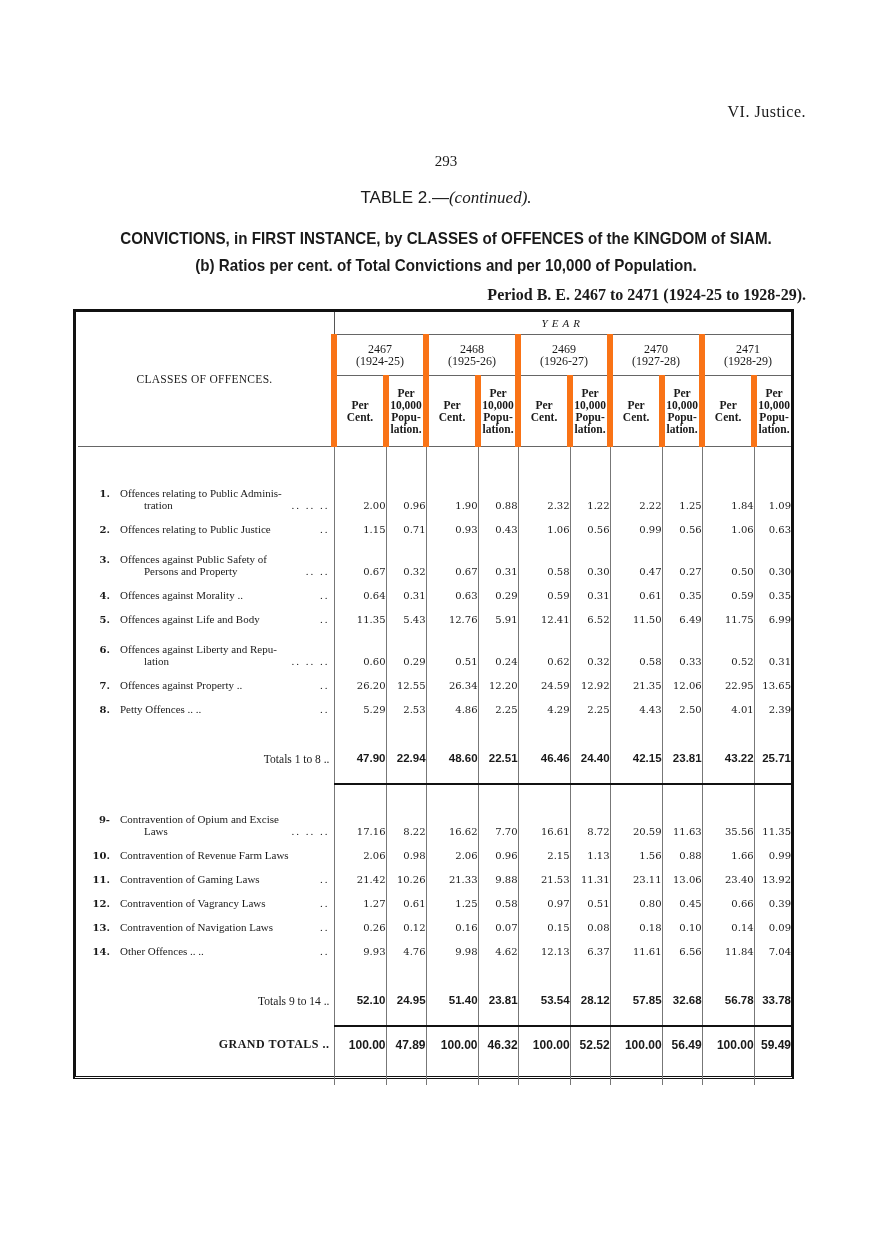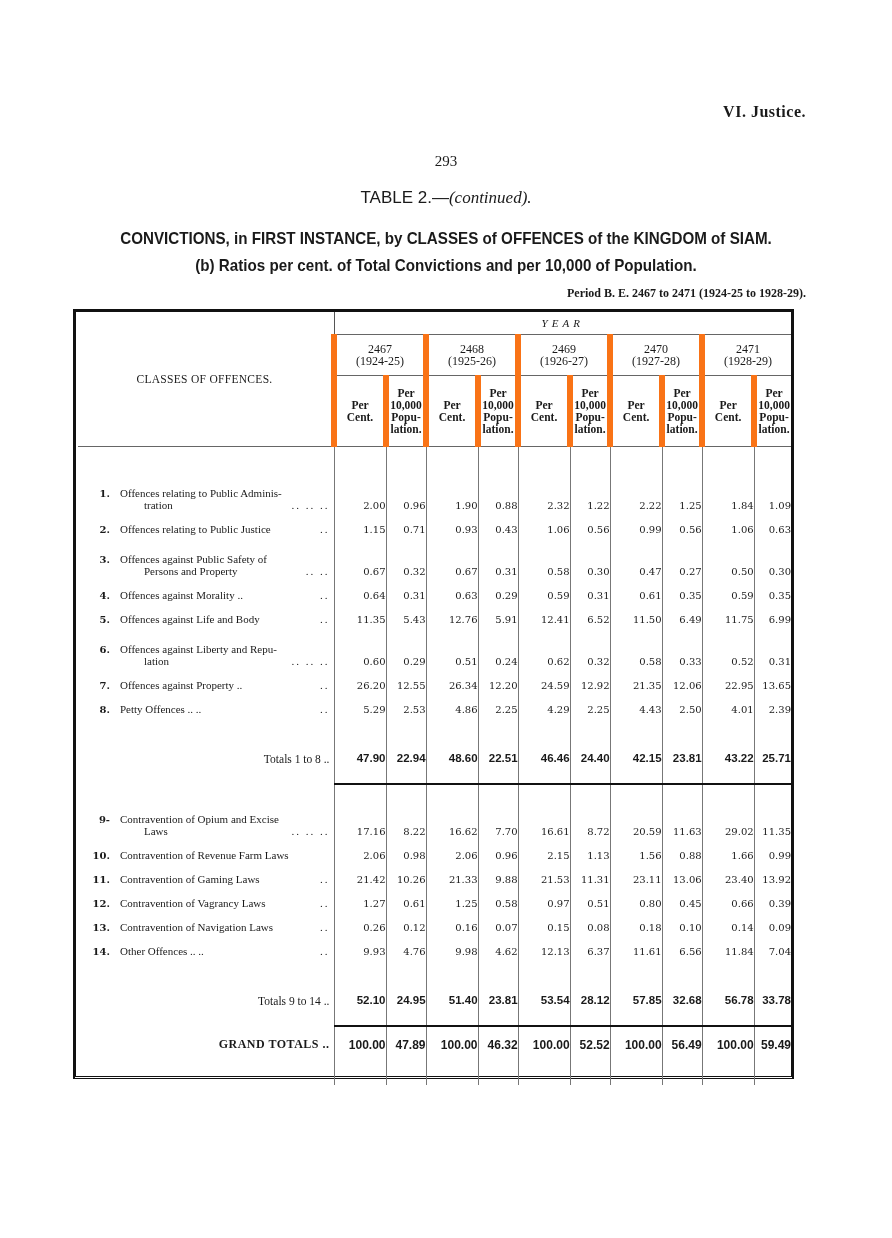--- a/index.html
+++ b/index.html
@@ -1,23 +1,23 @@
 <!DOCTYPE html>
 <html><head>
 <meta charset="utf-8">
 <style>
   html, body { margin:0; padding:0; background:#ffffff; }
   body { width:892px; height:1238px; position:relative; overflow:hidden; color:#1a1a1a; font-family:"Liberation Serif", serif; }
-  .section-tag { position:absolute; top:103px; right:86px; font-family:"Liberation Serif", serif; font-weight:bold; font-size:16px; letter-spacing:0.5px; }
+  .section-tag { position:absolute; top:103px; right:86px; font-family:"Liberation Serif", serif; font-weight:normal; font-size:16px; letter-spacing:0.5px; }
   .page-no { position:absolute; top:153px; left:0; width:892px; text-align:center; font-size:15px; }
   .table-no { position:absolute; top:188px; left:0; width:892px; text-align:center; font-family:"Liberation Sans", sans-serif; font-size:17px; }
   .table-no i { font-family:"Liberation Serif", serif; }
   .title1 { position:absolute; top:229px; left:0; width:892px; text-align:center; font-family:"Liberation Sans", sans-serif; font-weight:bold; font-size:16.5px; transform:scaleX(0.92); }
   .title2 { position:absolute; top:256px; left:0; width:892px; text-align:center; font-family:"Liberation Sans", sans-serif; font-weight:bold; font-size:16.5px; transform:scaleX(0.92); }
-  .period { position:absolute; top:286px; right:86px; font-family:"Liberation Serif", serif; font-weight:bold; font-size:12px; }
+  .period { position:absolute; top:286px; right:86px; font-family:"Liberation Serif", serif; font-weight:bold; font-size:16px; }
 
   .frame { position:absolute; left:73px; top:309px; width:721px; height:770px; border-top:3px solid #111; border-left:3px solid #111; border-right:3px solid #111; border-bottom:3px double #111; box-sizing:border-box; }
   table.data { position:absolute; left:78px; top:312px; width:713px; border-collapse:collapse; font-size:11px; }
   table.data td, table.data th { padding:0; }
   .hdr th { font-weight:bold; font-family:"Liberation Serif", serif; font-size:11px; line-height:12px; text-align:center; border-left:6px solid #f97316; }
   .hdr th.cls { border-left:none; font-size:11.5px; letter-spacing:0.3px; width:253px; vertical-align:middle; border-bottom:1px solid #666; }
   .yearrow th { height:22px; border-bottom:1px solid #666; font-weight:normal; letter-spacing:4px; }
   .periodrow th { height:40px; border-bottom:1px solid #666; font-weight:normal; font-size:12px; }
   .subrow th { height:70px; border-bottom:1px solid #666; font-weight:bold; font-size:11.5px; }
   td.num { text-align:right; padding-right:4px; font-family:"DejaVu Serif", serif; font-size:10px; border-left:1px solid #777; height:24px; vertical-align:bottom; padding-bottom:2px; }
@@ -254,21 +254,21 @@
           <span class="cont"><span>Laws</span><span class="dots">..    ..    ..</span></span>
         </td>
         <td class="num" style="height:42px">17.16</td>
         <td class="num" style="height:42px">8.22</td>
         <td class="num" style="height:42px">16.62</td>
         <td class="num" style="height:42px">7.70</td>
         <td class="num" style="height:42px">16.61</td>
         <td class="num" style="height:42px">8.72</td>
         <td class="num" style="height:42px">20.59</td>
         <td class="num" style="height:42px">11.63</td>
-        <td class="num" style="height:42px">29.02</td>
+        <td class="num" style="height:42px">35.56</td>
         <td class="num" style="height:42px">11.35</td>
       </tr>
       <tr>
         <td class="lab">
           <span class="first"><span class="no">10.</span><span>Contravention of Revenue Farm Laws</span><span class="dots"></span></span>
         </td>
         <td class="num">2.06</td>
         <td class="num">0.98</td>
         <td class="num">2.06</td>
         <td class="num">0.96</td>

